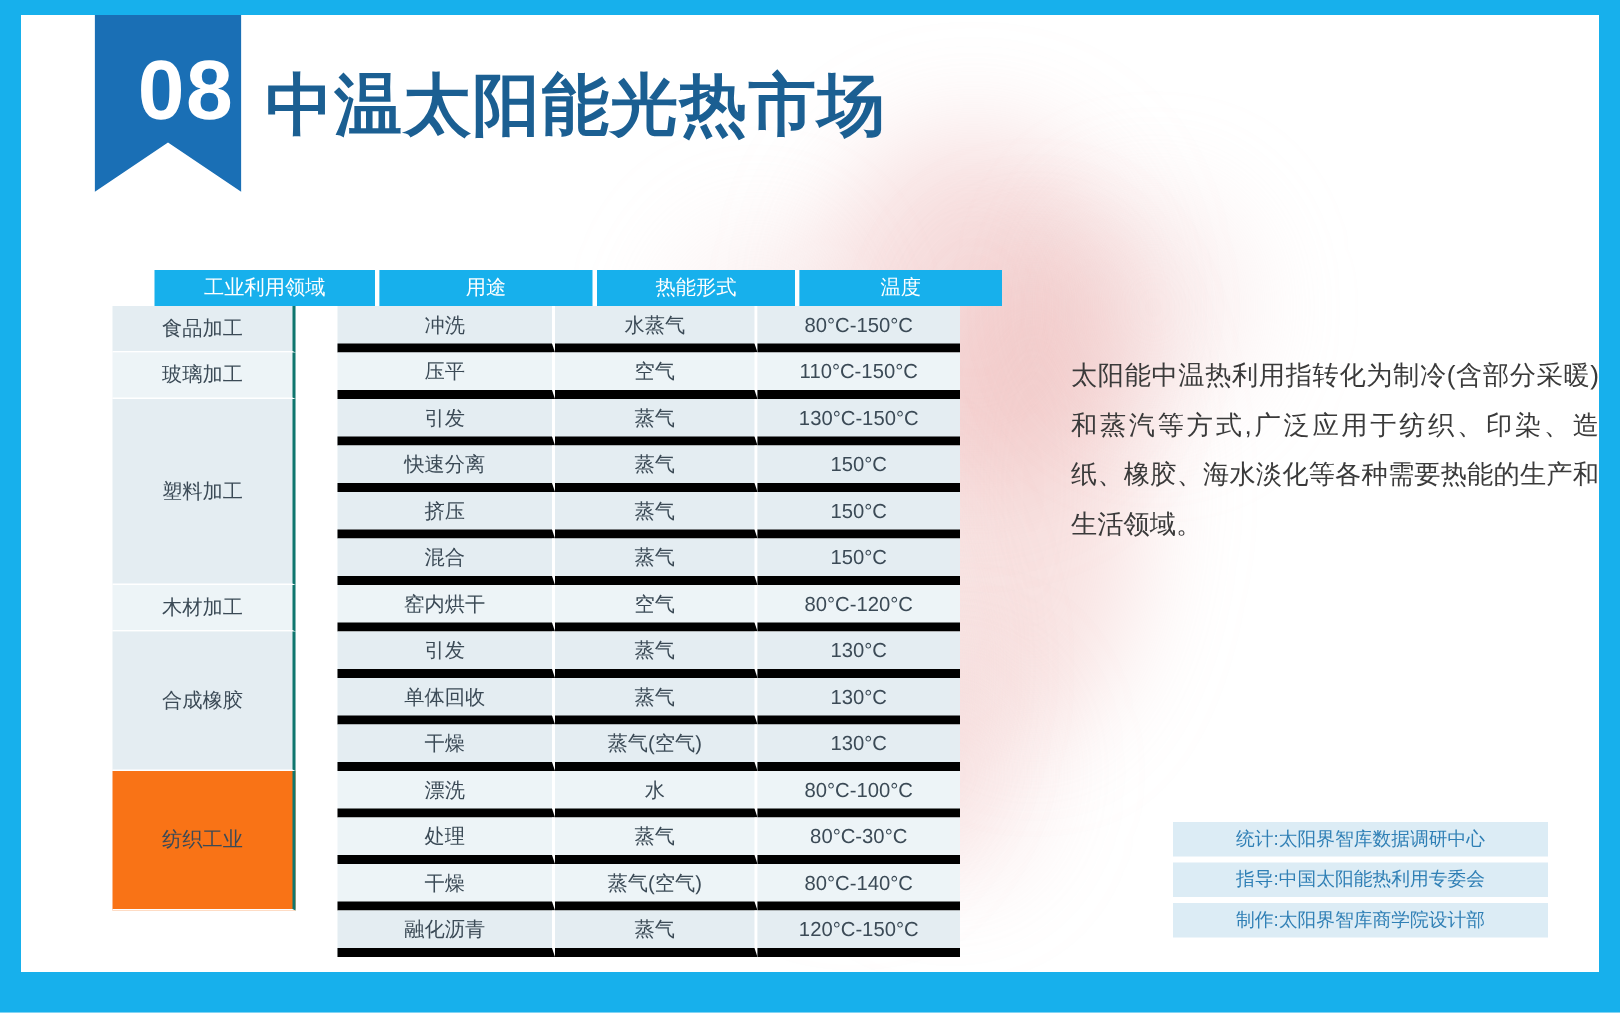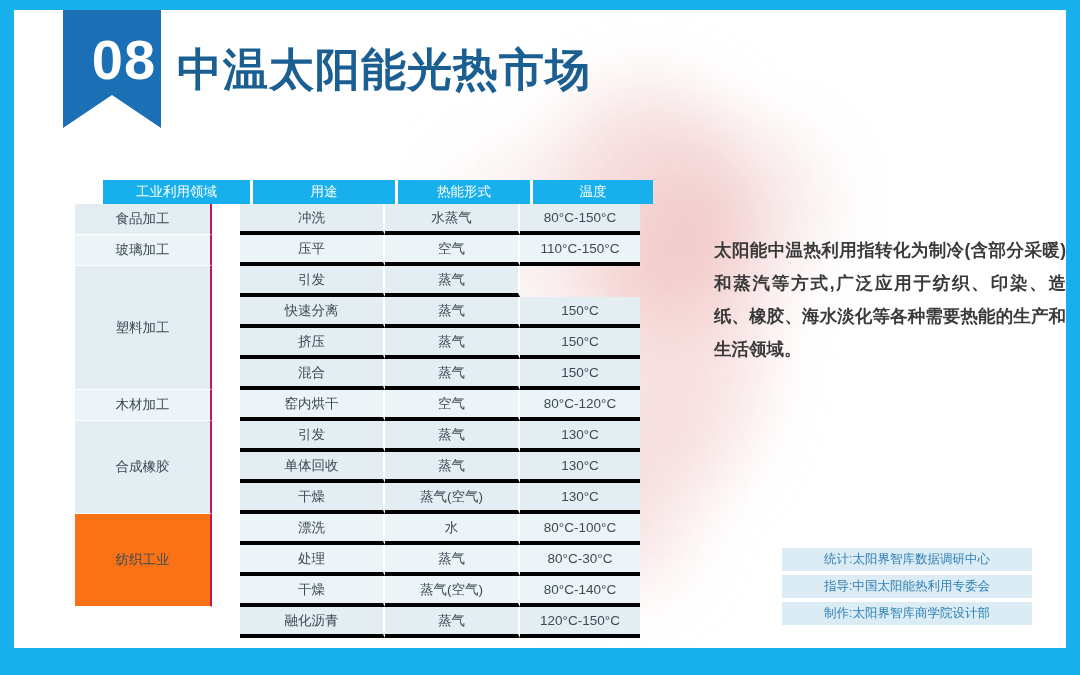--- a/index.html
+++ b/index.html
@@ -53,44 +53,43 @@
     box-sizing:border-box;
     font-size:13.5px;color:#3b4a56;
     display:flex;align-items:center;justify-content:center;
     height:31px;border-bottom:1px solid #ffffff;border-right:2px solid #ffffff;
     background:#e4edf2;
     white-space:nowrap;
   }
   .c0{width:150px;}
   .c1{width:145px;}
   .c2{width:135px;}
-  .c3{width:120px;border-right:none;}
+  .c3{width:135px;border-right:none;}
   .trow.alt .tcell{background:#edf4f7;}
   .head .tcell{
     background:#17b0ec;color:#ffffff;font-size:13.5px;height:24px;
     border-bottom:none;border-right:3px solid #ffffff;
   }
   .head .c3{border-right:none;}
   
   .grp{
     box-sizing:border-box;width:150px;
     background:#e4edf2;color:#3b4a56;font-size:13.5px;
     display:flex;align-items:center;justify-content:center;
-    border-right:2px solid #be185d;border-bottom:1px solid #ffffff;
+    border-right:2px solid #0f766e;border-bottom:1px solid #ffffff;
   }
   .gwrap{display:flex;width:100%;}
   .gright{flex:1;}
-  .gright .tcell{border-bottom:4px solid #000000;}
+  .gright .tcell{border-bottom:6px solid #000000;}
 
   
   #para{
     position:absolute;left:700px;top:224px;width:352px;
     font-size:17.5px;line-height:33px;color:#3a3a3a;
     text-align:justify;
-    font-weight:bold;
   }
 
   
   #credits{position:absolute;left:768px;top:538px;width:250px;}
   .credit{
     background:#dcecf5;color:#2f7fb5;font-size:12.5px;
     height:23px;display:flex;align-items:center;justify-content:center;
     margin-bottom:4px;white-space:nowrap;
   }
   .credit:last-child{margin-bottom:0;}
@@ -141,20 +140,21 @@
                 <div class="tcell c3">110°C-150°C</div>
               </div>
             </div>
           </div>
           <div class="gwrap">
             <div class="grp" style="height: 124px;">塑料加工</div>
             <div class="gright">
               <div class="trow">
                 <div class="tcell c1">引发</div>
                 <div class="tcell c2">蒸气</div>
+                <div class="tcell c3">130°C-150°C</div>
               </div>
               <div class="trow">
                 <div class="tcell c1">快速分离</div>
                 <div class="tcell c2">蒸气</div>
                 <div class="tcell c3">150°C</div>
               </div>
               <div class="trow">
                 <div class="tcell c1">挤压</div>
                 <div class="tcell c2">蒸气</div>
                 <div class="tcell c3">150°C</div>

